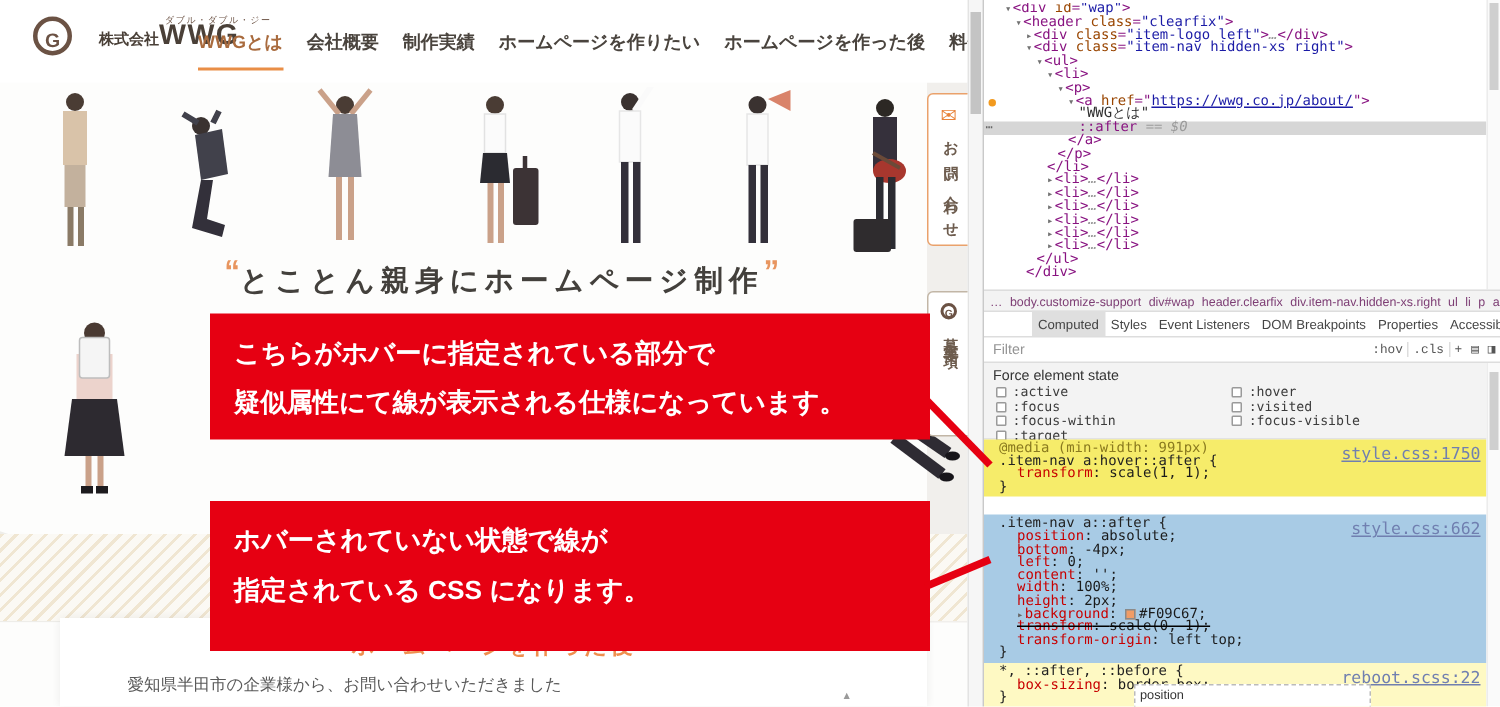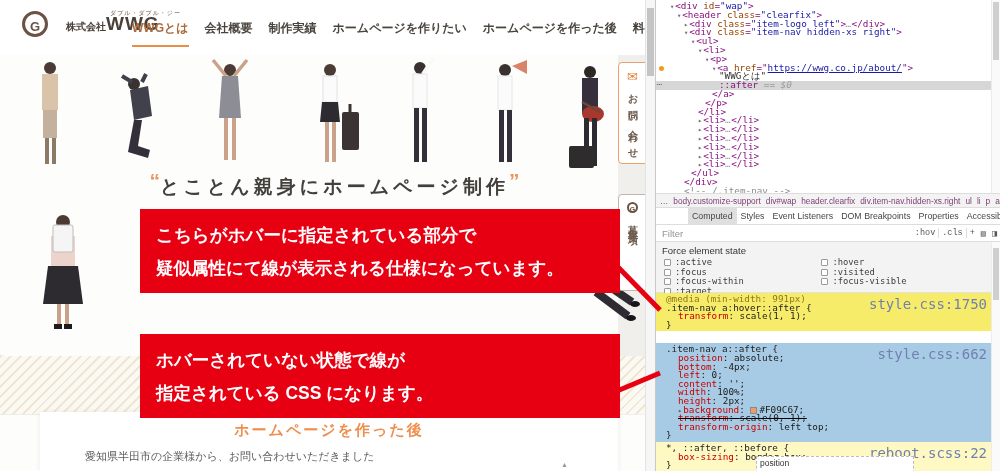--- a/index.html
+++ b/index.html
@@ -41,21 +41,21 @@
   
   #card{position:absolute;left:40px;top:412px;width:578px;height:59px;background:#fff;z-index:3;
     box-shadow:0 0 6px rgba(0,0,0,.07);}
   #card-title{margin-top:9px;text-align:center;color:#ef8f4e;font-weight:bold;font-size:15px;letter-spacing:2px;}
   #card-body{margin:9px 0 0 45px;font-size:11px;color:#5a5a5a;}
   #card-up{position:absolute;right:50px;bottom:3px;font-size:7px;color:#9a9a9a;}
   
   .rbox{position:absolute;left:140px;width:480px;background:#e60012;color:#fff;z-index:10;
     font-weight:bold;font-size:17.5px;line-height:1.9;padding:10px 0 10px 16px;box-sizing:border-box;}
   #rbox1{top:209px;height:84px;}
-  #rbox2{top:334px;height:84px;}
+  #rbox2{top:334px;height:100px;}
   #redlines{position:absolute;left:0;top:0;width:1000px;height:471px;z-index:11;pointer-events:none;}
   
   #page-sb{position:absolute;left:645px;top:0;width:10px;height:471px;background:#f6f6f6;border-left:1px solid #e3e3e3;box-sizing:border-box;}
   #page-sb .thumb{position:absolute;left:1px;top:8px;width:7px;height:68px;background:#c4c4c4;}
   
   #dt{position:absolute;left:655px;top:0;width:345px;height:471px;background:#fff;
     border-left:1px solid #c9c9c9;box-sizing:border-box;overflow:hidden;
     font-family:"DejaVu Sans Mono",monospace;}
   #tree{position:absolute;top:2px;left:0;right:9px;height:191px;overflow:hidden;}
   .dt-line{height:8.8px;line-height:8.8px;font-size:9.3px;white-space:nowrap;position:relative;}
@@ -89,21 +89,21 @@
   .frow{height:9.5px;line-height:9.5px;white-space:nowrap;}
   .cb{display:inline-block;width:7px;height:7px;border:1px solid #9a9a9a;background:#fff;
     border-radius:1px;margin:0 4px 0 8px;vertical-align:-1px;box-sizing:border-box;cursor:pointer;}
   #rules{position:absolute;top:293px;left:0;right:9px;bottom:0;font-size:9.3px;}
   .rule{position:relative;padding:2px 4px 2px 10px;border-bottom:2px solid #0ea5e9;background:#fef9c3;}
   .rule.y{background:#f6ec6a;border-bottom:none;}
   .rule.b{background:#a8cbe5;border-bottom:none;margin-top:12px;}
   .rule div{line-height:8.6px;height:8.6px;white-space:nowrap;}
   .media{color:#8a7a1f;}
   .sline{color:#222;}
-  .rlink{position:absolute;top:3px;right:4px;color:#707fb0;font-size:14px;cursor:pointer;}
+  .rlink{position:absolute;top:3px;right:4px;color:#707fb0;text-decoration:underline;font-size:11px;cursor:pointer;}
   .prop{padding-left:12px;cursor:pointer;}
   .prop.struck{text-decoration:line-through;}
   .pname{color:#c80000;} .pval{color:#1a1a1a;}
   .parrow{color:#666;font-size:7px;margin-right:1px;}
   .swatch{display:inline-block;width:7px;height:7px;border:1px solid #8a8a8a;margin-right:2px;vertical-align:-1px;box-sizing:border-box;}
   .rclose{color:#222;}
   #boxmodel{position:absolute;top:456px;left:100px;width:150px;border:1px dashed #bbb;background:#fff;
     font-family:"Liberation Sans",sans-serif;font-size:8.5px;color:#333;padding:1px 3px;}
   .bm-row{display:flex;}
   .bm-val{margin:16px auto;}
@@ -264,21 +264,20 @@
       <div class="dt-line" style="padding-left: 49px;"><span class="sg-t">&lt;/p&gt;</span></div>
       <div class="dt-line" style="padding-left: 42px;"><span class="sg-t">&lt;/li&gt;</span></div>
       <div class="dt-line" style="padding-left: 42px;"><span class="tw">▸</span><span class="sg-t">&lt;li&gt;</span><span class="sg-g">…</span><span class="sg-t">&lt;/li&gt;</span></div>
       <div class="dt-line" style="padding-left: 42px;"><span class="tw">▸</span><span class="sg-t">&lt;li&gt;</span><span class="sg-g">…</span><span class="sg-t">&lt;/li&gt;</span></div>
       <div class="dt-line" style="padding-left: 42px;"><span class="tw">▸</span><span class="sg-t">&lt;li&gt;</span><span class="sg-g">…</span><span class="sg-t">&lt;/li&gt;</span></div>
       <div class="dt-line" style="padding-left: 42px;"><span class="tw">▸</span><span class="sg-t">&lt;li&gt;</span><span class="sg-g">…</span><span class="sg-t">&lt;/li&gt;</span></div>
       <div class="dt-line" style="padding-left: 42px;"><span class="tw">▸</span><span class="sg-t">&lt;li&gt;</span><span class="sg-g">…</span><span class="sg-t">&lt;/li&gt;</span></div>
       <div class="dt-line" style="padding-left: 42px;"><span class="tw">▸</span><span class="sg-t">&lt;li&gt;</span><span class="sg-g">…</span><span class="sg-t">&lt;/li&gt;</span></div>
       <div class="dt-line" style="padding-left: 35px;"><span class="sg-t">&lt;/ul&gt;</span></div>
       <div class="dt-line" style="padding-left: 28px;"><span class="sg-t">&lt;/div&gt;</span></div>
-      <div class="dt-line" style="padding-left: 28px;"><span class="sg-c">&lt;!-- /.item-nav --&gt;</span></div>
     </div>
   <div id="tree-sb">
       <div class="thumb"></div>
     </div>
 
   <div id="crumbs">
       <span class="crumb">…</span>
       <span class="crumb">body.customize-support</span>
       <span class="crumb">div#wap</span>
       <span class="crumb">header.clearfix</span>

